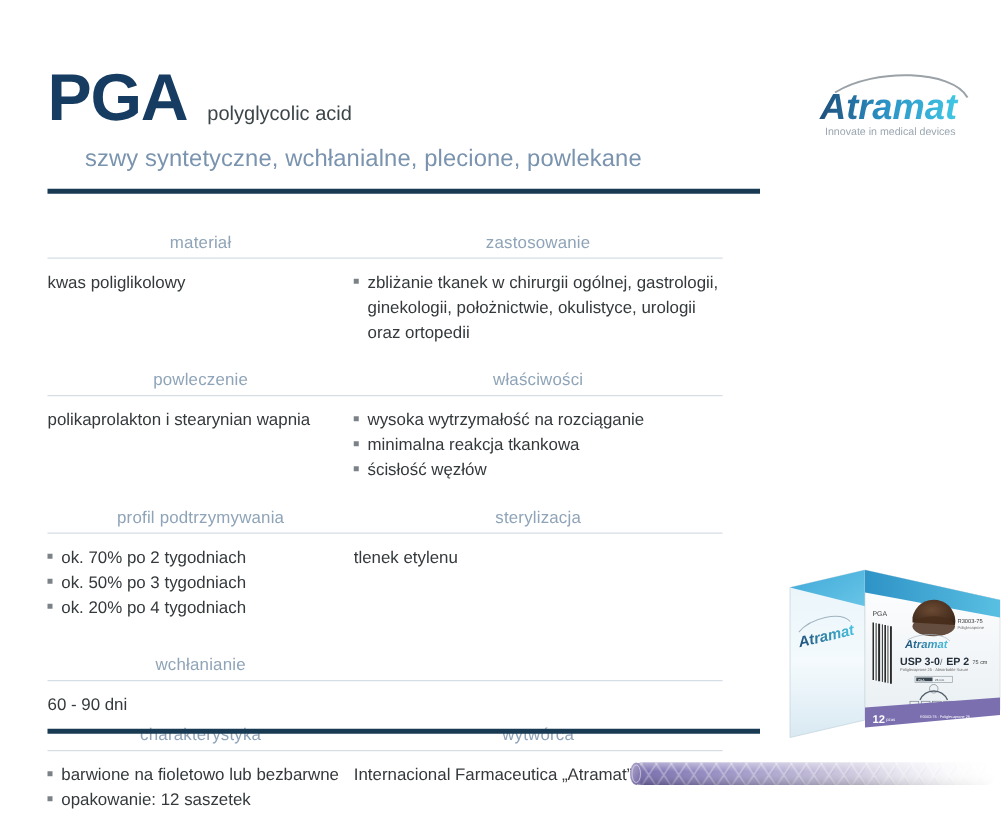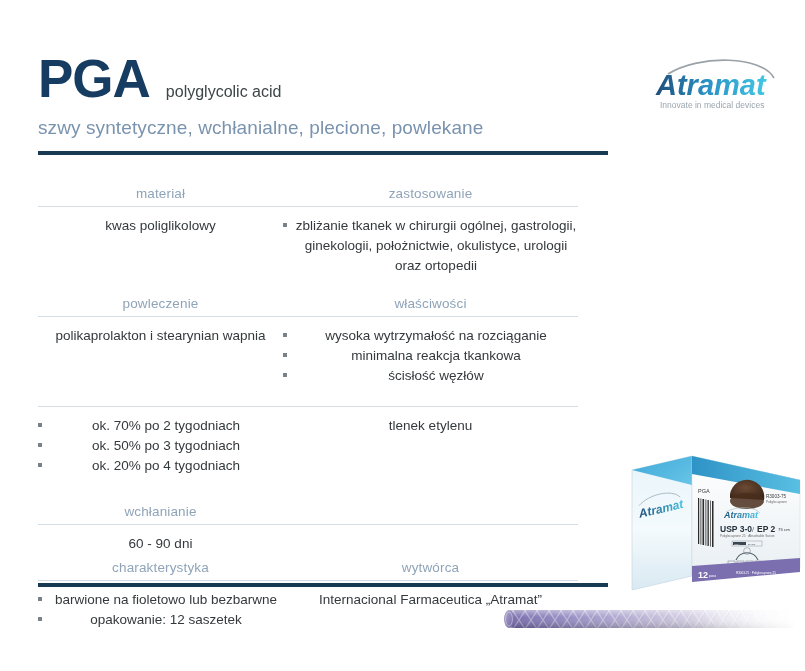--- a/index.html
+++ b/index.html
@@ -39,20 +39,21 @@
     font-size: 16px;
     color: #3c4548;
     margin-left: 16px;
     font-weight: normal;
   }
   #product-tagline {
     margin-top: 12px;
     font-size: 19px;
     color: #7a93ae;
     letter-spacing: 0.1px;
+    margin-left: 30px;
   }
   #header-rule {
     position: absolute;
     left: 38px;
     top: 151px;
     width: 570px;
     height: 4px;
     background: #183a53;
   }
   #footer-rule {
@@ -96,21 +97,20 @@
   .head-cell.right { flex: 1 1 auto; }
   .rule {
     height: 1px;
     background: #d5dde5;
     width: 100%;
   }
   .body-row {
     display: flex;
     padding-top: 9px;
     padding-bottom: 6px;
-    text-align: center;
   }
   .body-cell.left  { width: 245px; flex: 0 0 245px; }
   .body-cell.right { flex: 1 1 auto; }
   .plain-text {
     font-size: 13.5px;
     color: #34393c;
     line-height: 1.48;
   }
   ul.bullets {
     margin: 0;
@@ -222,20 +222,24 @@
           <li>minimalna reakcja tkankowa</li>
           <li>ścisłość węzłów</li>
         </ul>
       </div>
     </div>
   </div>
 
   <div class="gap-sm"></div>
 
   <div class="spec-block">
+    <div class="head-row">
+      <div class="head-cell left">profil podtrzymywania</div>
+      <div class="head-cell right">sterylizacja</div>
+    </div>
     <div class="rule"></div>
     <div class="body-row">
       <div class="body-cell left">
         <ul class="bullets">
           <li>ok. 70% po 2 tygodniach</li>
           <li>ok. 50% po 3 tygodniach</li>
           <li>ok. 20% po 4 tygodniach</li>
         </ul>
       </div>
       <div class="body-cell right">

